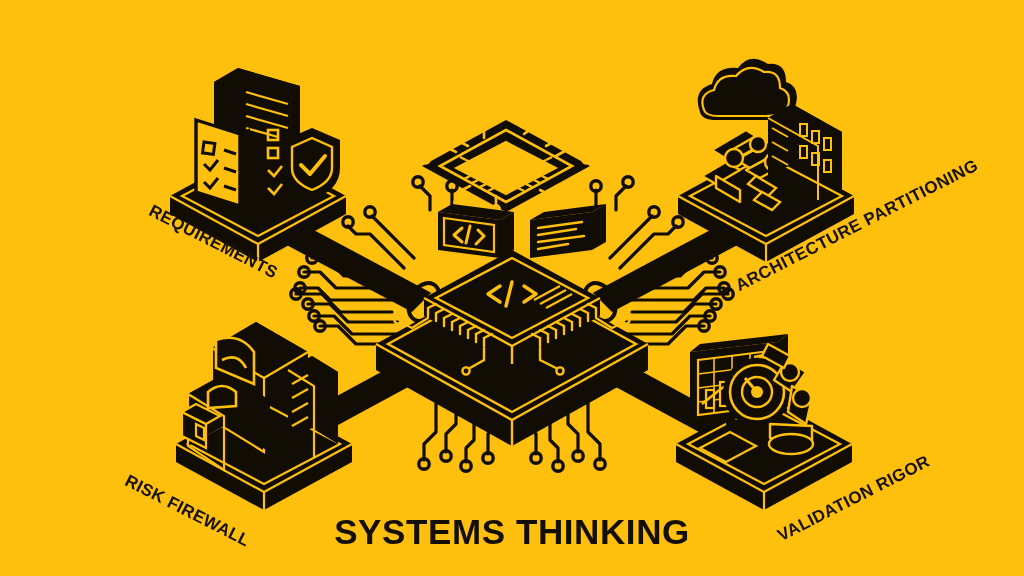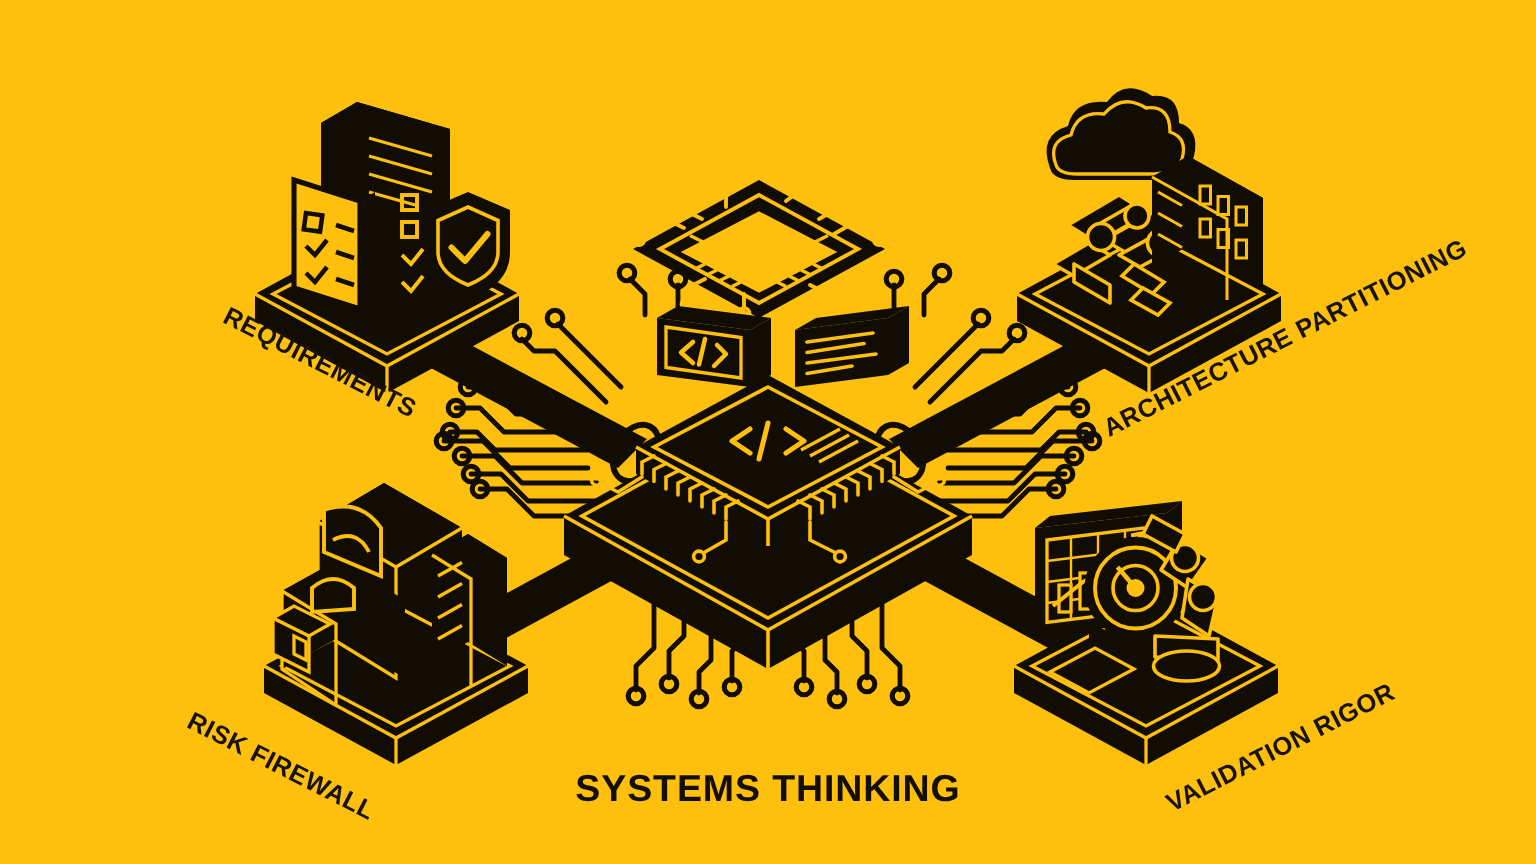--- a/index.html
+++ b/index.html
@@ -20,21 +20,21 @@
     white-space:nowrap;
     letter-spacing:.4px;
     font-size:17px;
     transform-origin:left center;
   }
   #title{
     position:absolute;
     left:0;right:0;
     top:512px;
     text-align:center;
-    font-size:25px;
+    font-size:35px;
     font-weight:bold;
     letter-spacing:.6px;
     color:#140F06;
   }
 </style>
 </head>
 <body>
 
 <div id="stage">
 

